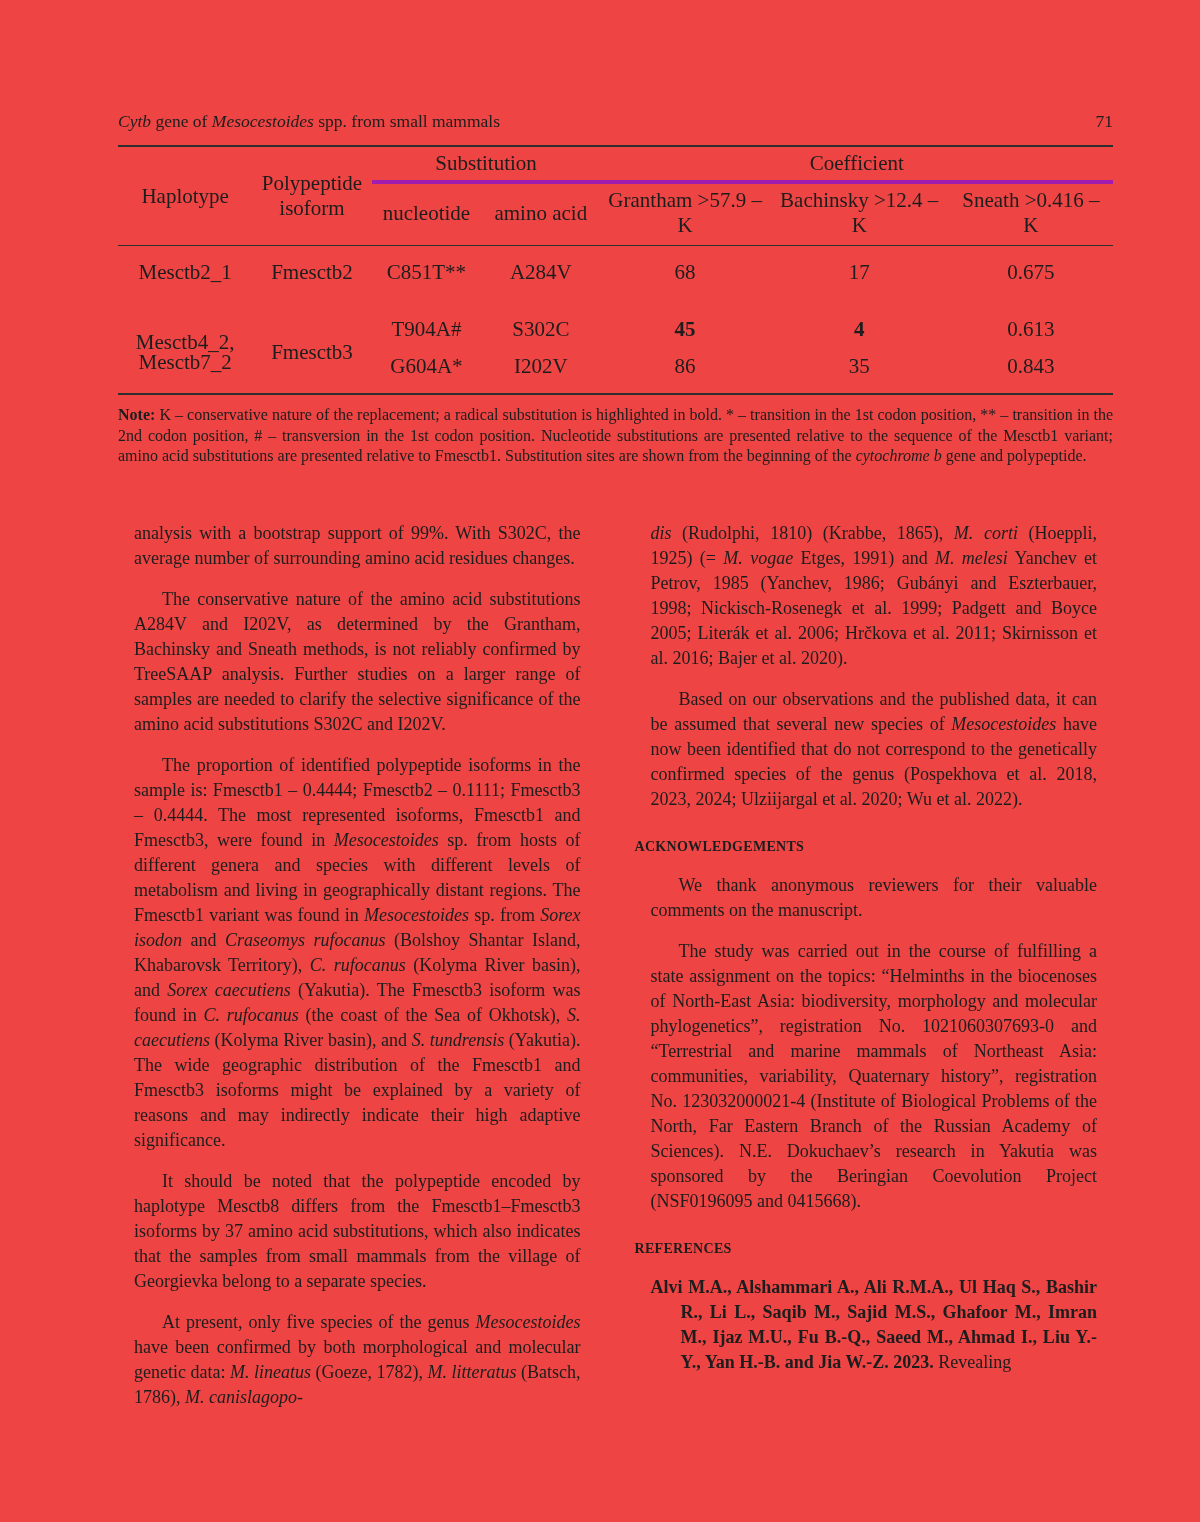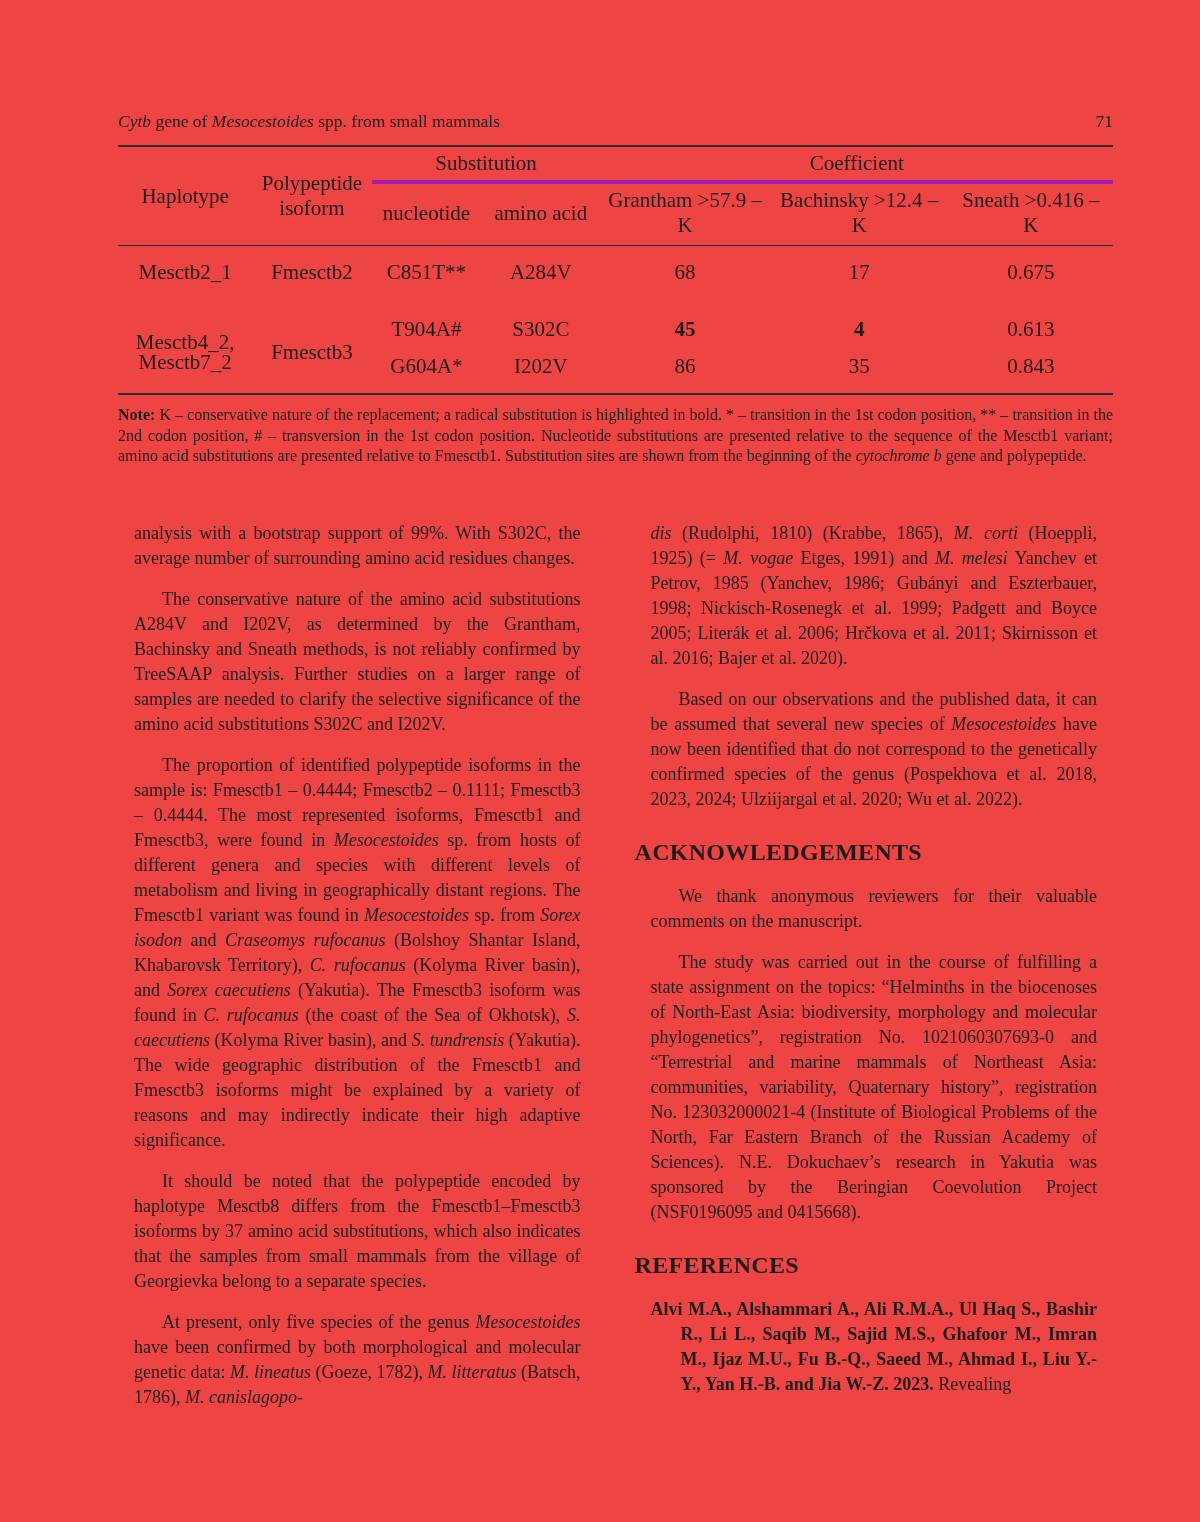--- a/index.html
+++ b/index.html
@@ -88,21 +88,21 @@
   }
   .col { flex: 1; min-width: 0; }
   .para {
     margin: 16px;
     font-size: 18px;
     line-height: 25px;
     text-align: justify;
   }
   .para.indent { text-indent: 28px; }
   .section-heading {
-    font-size: 24px;
+    font-size: 14px;
     font-weight: bold;
     margin: 27px 0 18px 0;
     letter-spacing: 0.3px;
   }
   .reference {
     padding-left: 30px;
     text-indent: -30px;
   }
 </style>
 </head>

